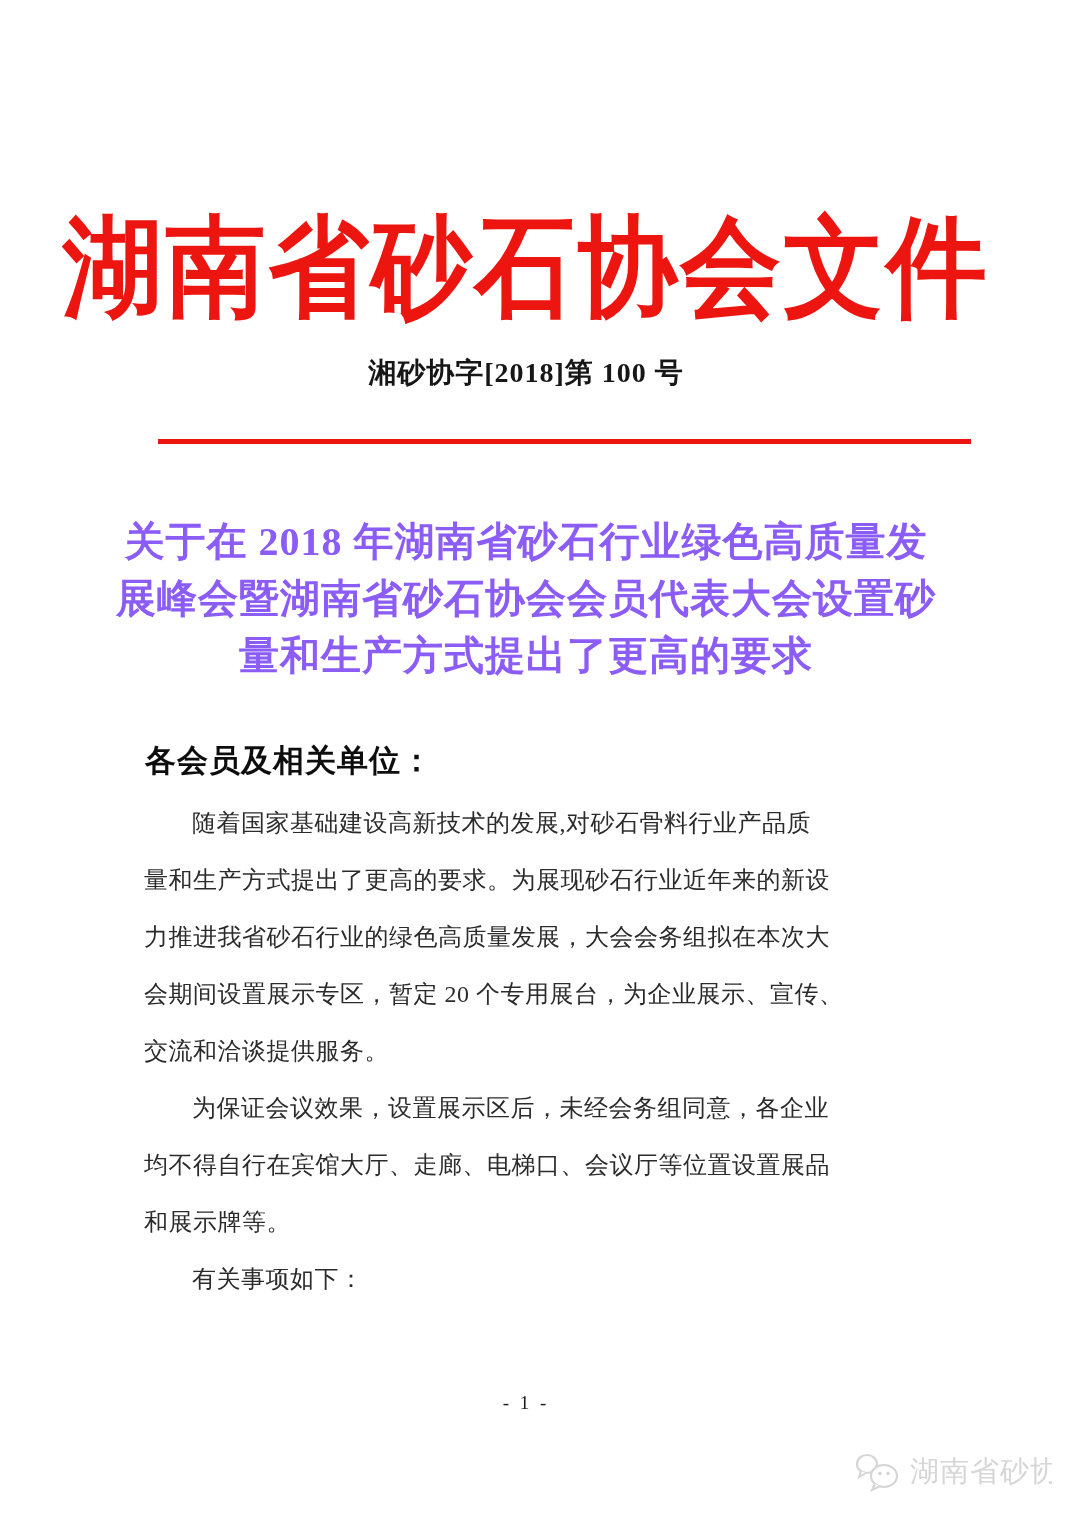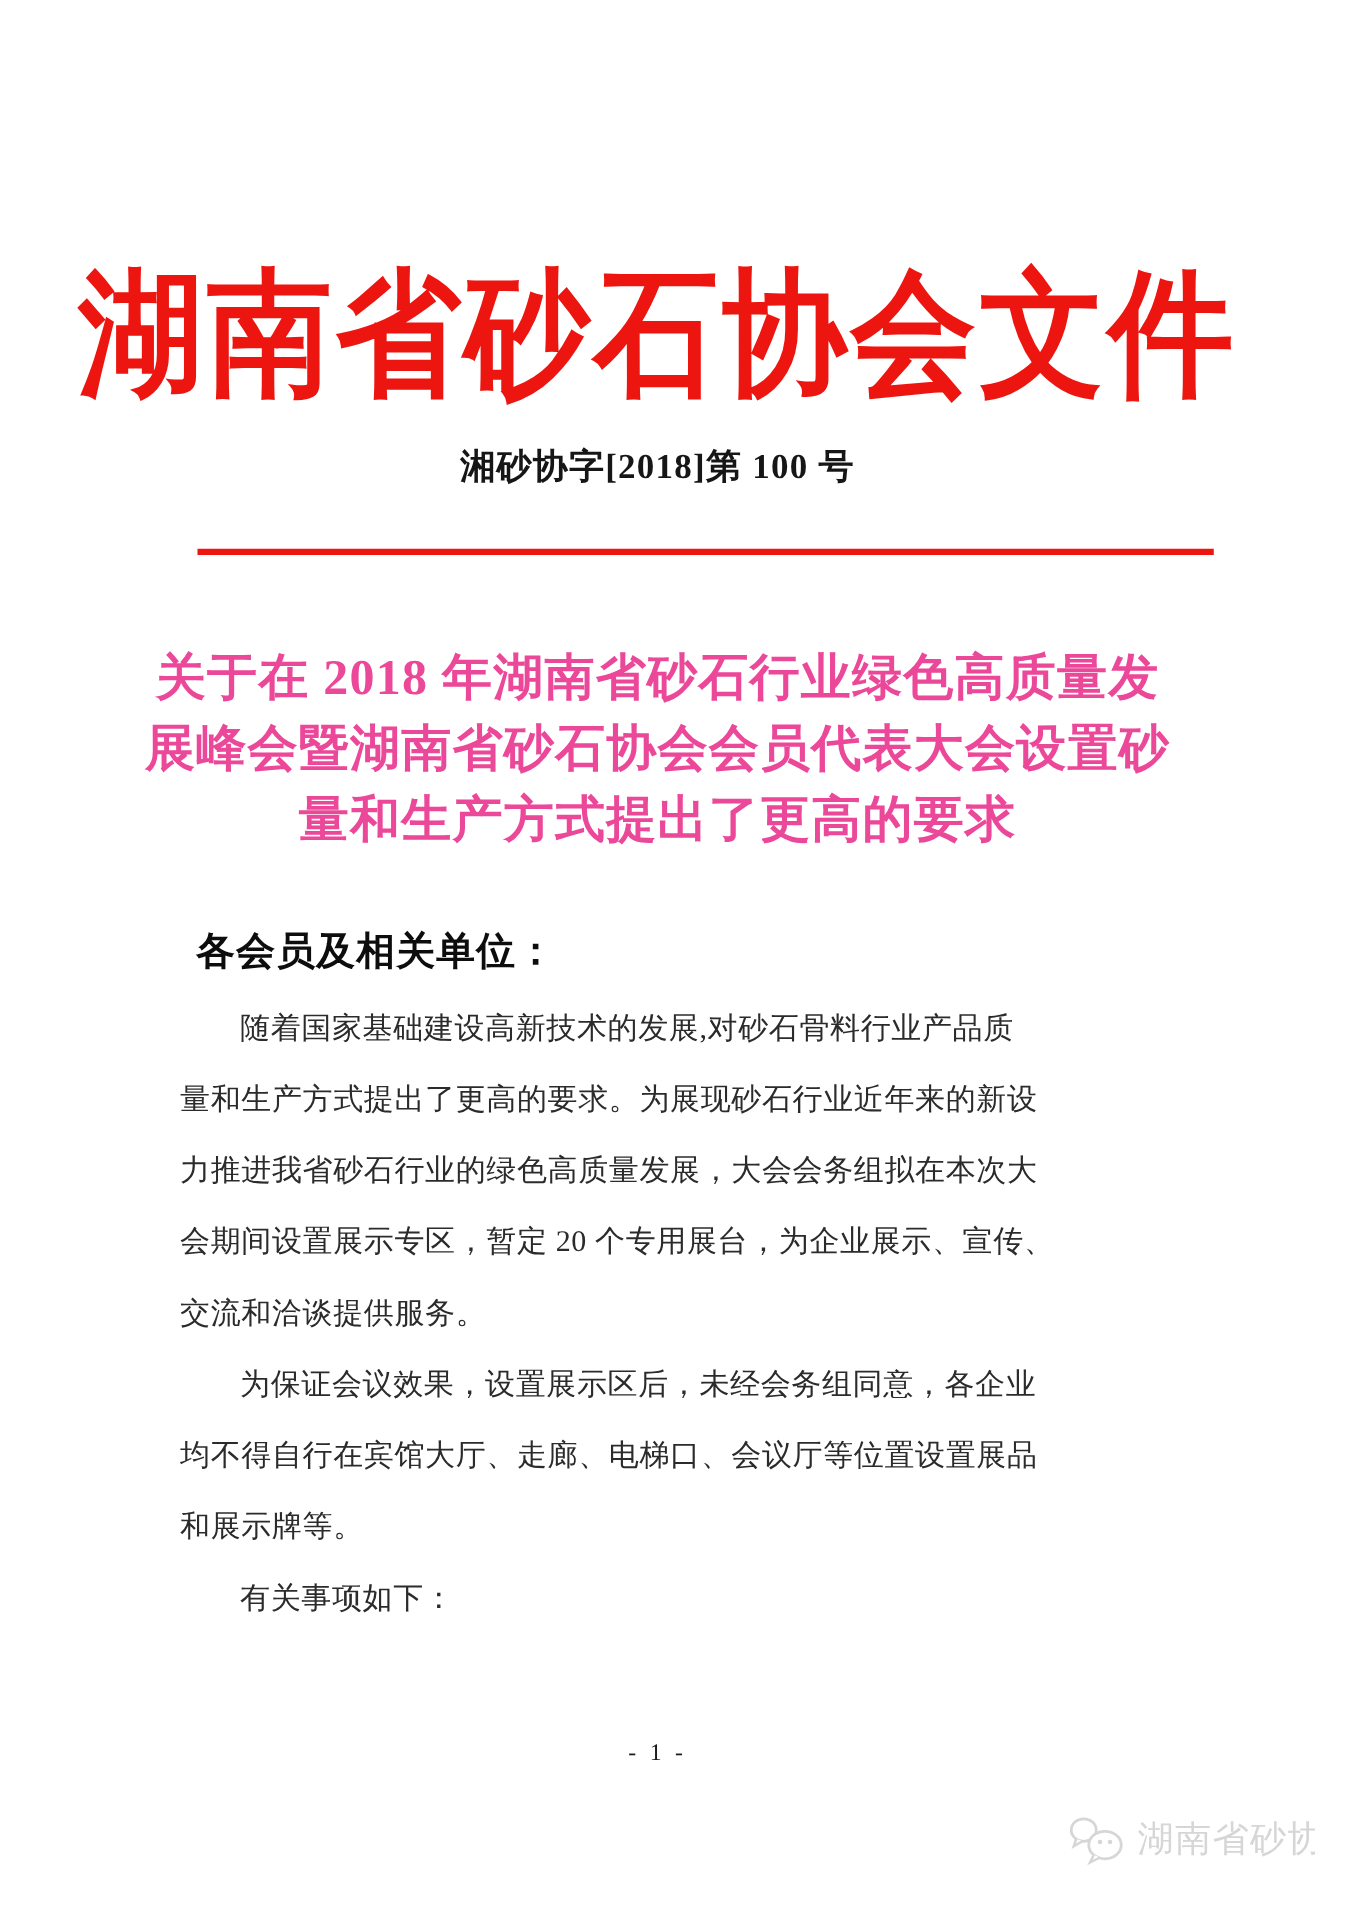--- a/index.html
+++ b/index.html
@@ -34,26 +34,26 @@
     letter-spacing:1px;
   }
   #red-divider{
     position:absolute;top:439px;left:158px;
     width:813px;height:5px;
     background:var(--accent-red);
   }
   #doc-title{
     position:absolute;top:513px;left:50px;right:50px;
     text-align:center;
-    color:#ec4899;
+    color:#8b5cf6;
     font-size:40px;font-weight:700;
     line-height:57px;letter-spacing:1px;
   }
   #salutation{
-    position:absolute;top:740px;left:157px;
+    position:absolute;top:740px;left:145px;
     color:#0d0d0d;
     font-family:"Liberation Sans","DejaVu Sans",sans-serif;
     font-size:31px;font-weight:700;
     letter-spacing:1px;
   }
   #body-text{
     position:absolute;top:795px;left:131px;width:822px;
     color:var(--body-ink);
     font-size:24px;
     letter-spacing:0.5px;

